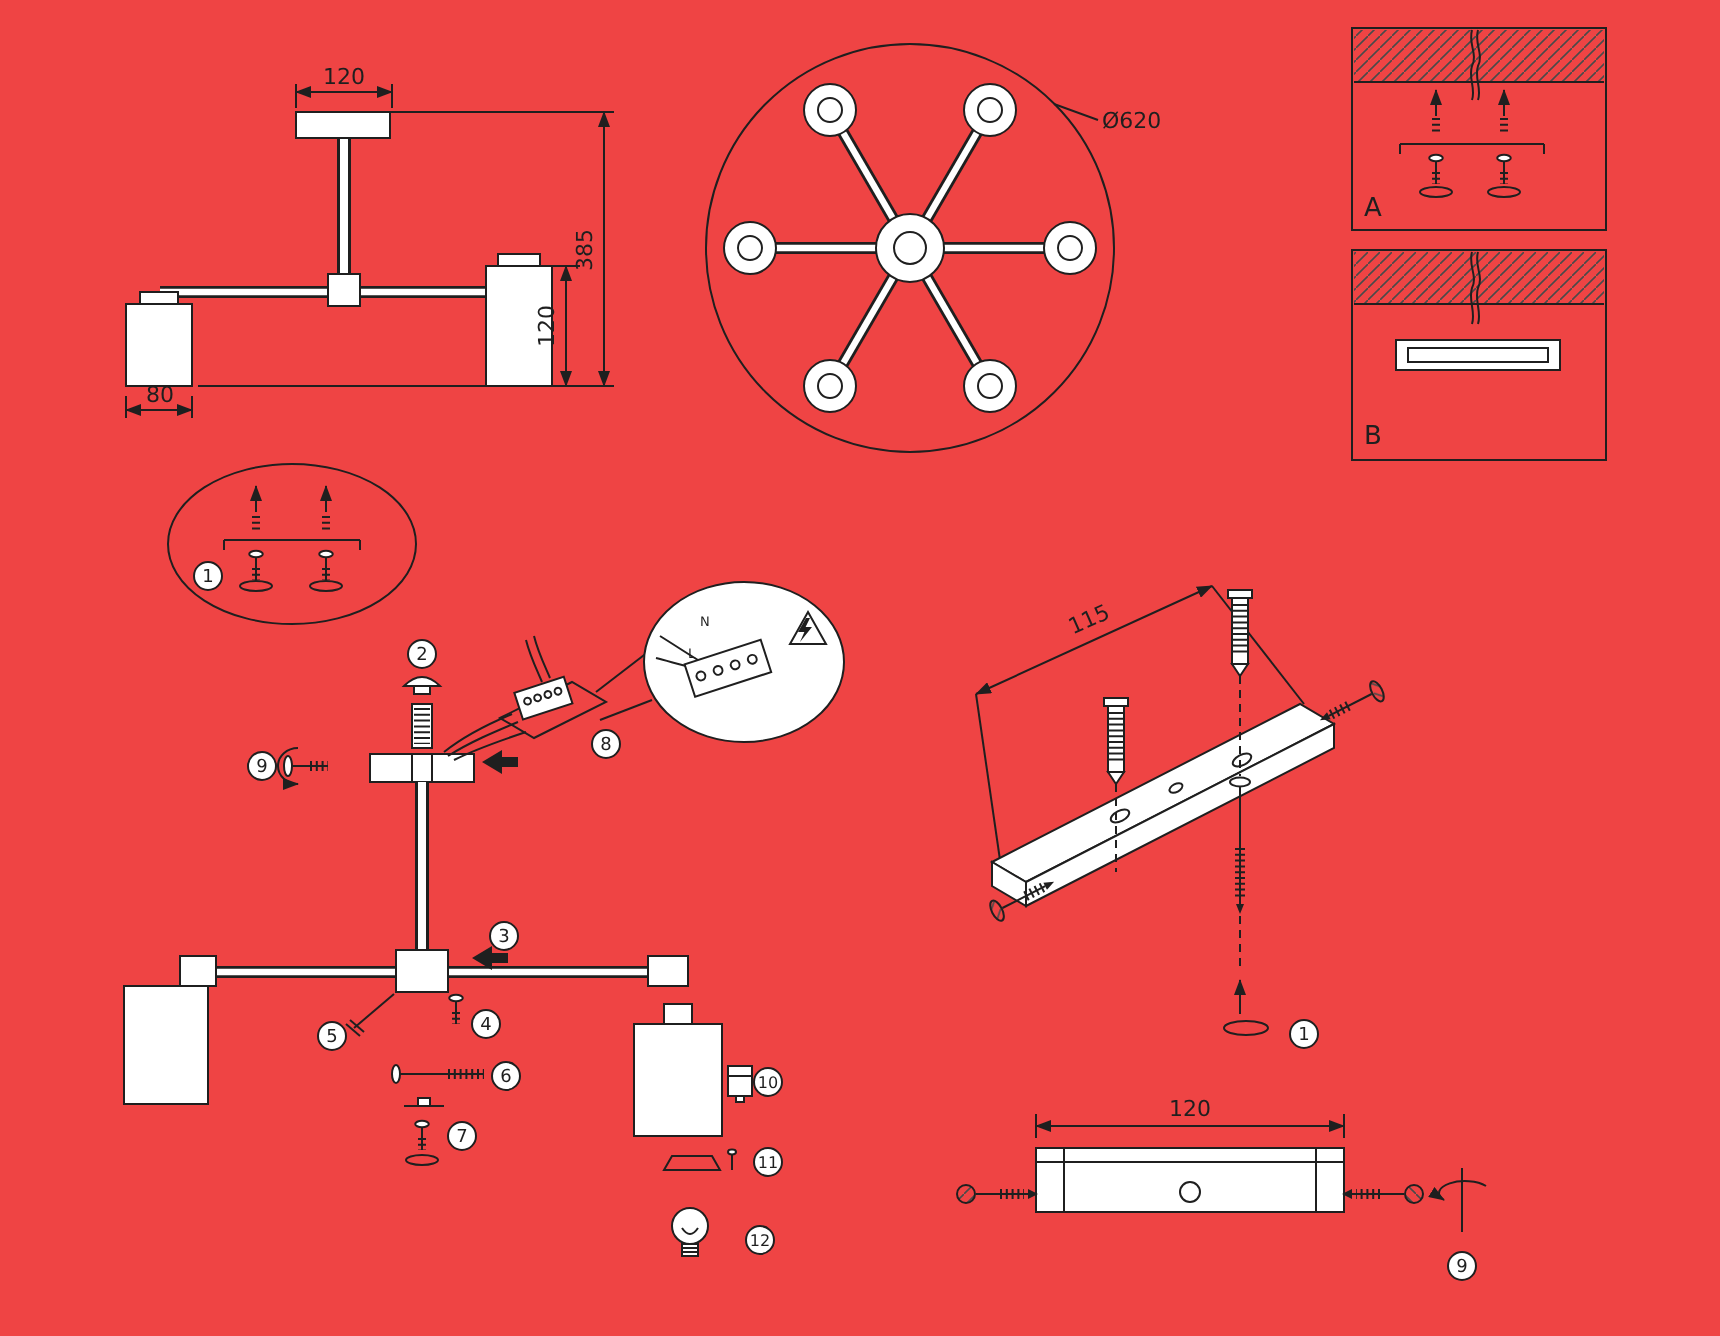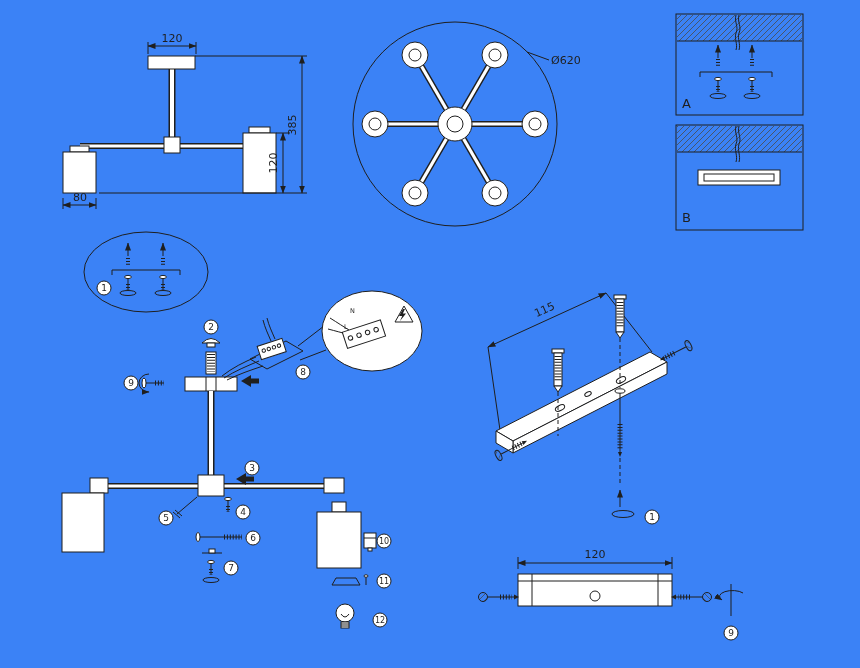--- a/index.html
+++ b/index.html
@@ -1,16 +1,16 @@
 <!DOCTYPE html>
 <html><head>
 <meta charset="utf-8">
 <style>
   html,body{margin:0;padding:0;background:#ffffff;}
-  .sheet{width:860px;height:668px;background:#3b82f6;position:relative;overflow:hidden;}
+  .sheet{width:860px;height:668px;background:#ef4444;position:relative;overflow:hidden;}
   svg{display:block;}
   .ln{fill:none;stroke:#1f1f1f;stroke-width:1;stroke-linecap:butt;stroke-linejoin:miter;}
   .wf{fill:#ffffff;stroke:#1f1f1f;stroke-width:1;}
   .df{fill:#1f1f1f;stroke:none;}
   .dk6{fill:none;stroke:#1f1f1f;stroke-width:6;}
   .dk7{fill:none;stroke:#1f1f1f;stroke-width:7;}
   .wl3{fill:none;stroke:#ffffff;stroke-width:3.2;}
   .wl4{fill:none;stroke:#ffffff;stroke-width:4;}
   .thr{fill:none;stroke:#1f1f1f;stroke-dasharray:1 1.9;}
   .dash{fill:none;stroke:#1f1f1f;stroke-width:1;stroke-dasharray:4 3;}

